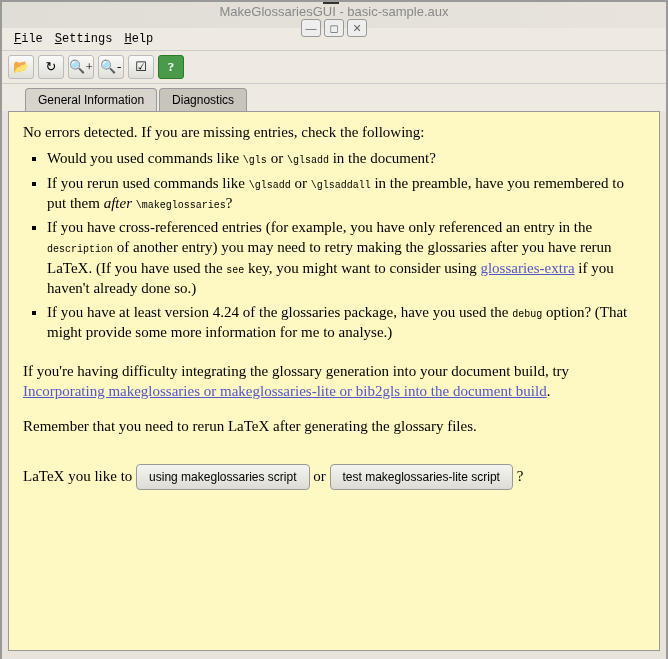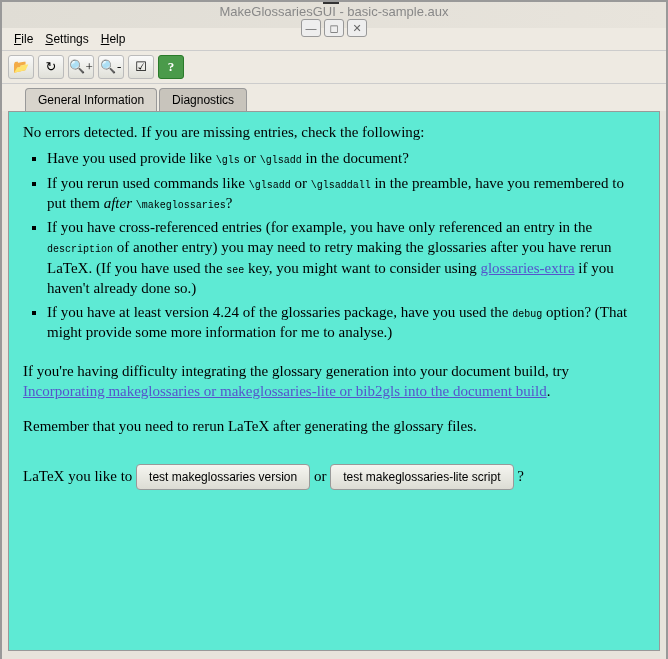--- a/index.html
+++ b/index.html
@@ -38,21 +38,21 @@
   border: 1px solid #999;
   background: #eee;
   border-radius: 3px;
   display: flex; align-items: center; justify-content: center;
   font-size: 11px; color: #666;
   cursor: pointer;
 }
 .menubar {
   background: #eeeae2;
   padding: 2px 8px;
-  font-family: Liberation Sans, sans-serif;
+  font-family: Liberation Mono, monospace;
   font-size: 12px;
   display: flex;
   gap: 4px;
   border-bottom: 1px solid #ccc;
 }
 .menu-item { padding: 2px 4px; cursor: pointer; }
 .menu-item u { text-decoration: underline; }
 .toolbar {
   background: #eeeae2;
   padding: 4px 6px;
@@ -83,21 +83,21 @@
   border-bottom: none;
   background: #d8d4cc;
   margin-right: 2px;
   border-radius: 4px 4px 0 0;
   cursor: pointer;
 }
 .tab.active {
   background: #c8c4bc;
 }
 .content {
-  background: #5eead4;
+  background: #fef9c3;
   border: 1px solid #999;
   margin: 0 6px 12px 6px;
   padding: 10px 14px;
   min-height: 540px;
   font-size: 15px;
   line-height: 1.35;
 }
 .content ul { margin: 6px 0 18px 24px; padding: 0; }
 .content li { margin-bottom: 4px; list-style: square; }
 code { font-family: "Courier New", monospace; font-size: 10px; }
@@ -146,40 +146,40 @@
 
   <div class="tabstrip">
     <div class="tab">General Information</div>
     <div class="tab active">Diagnostics</div>
   </div>
 
   <div class="content">
     <div>No errors detected. If you are missing entries, check the following:</div>
     <ul>
       <li>
-        <span>Have you used provide like </span><code>\gls</code><span> or </span><code>\glsadd</code><span> in the document?</span>
+        <span>Would you used commands like </span><code>\gls</code><span> or </span><code>\glsadd</code><span> in the document?</span>
       </li>
       <li>
         <span>If you rerun used commands like </span><code>\glsadd</code><span> or </span><code>\glsaddall</code><span> in the preamble, have you remembered to put them </span><i>after</i><span> </span><code>\makeglossaries</code><span>?</span>
       </li>
       <li>
         <span>If you have cross-referenced entries (for example, you have only referenced an entry in the </span><code>description</code><span> of another entry) you may need to retry making the glossaries after you have rerun LaTeX. (If you have used the </span><code>see</code><span> key, you might want to consider using </span><span class="link">glossaries-extra</span><span> if you haven't already done so.)</span>
       </li>
       <li>
         <span>If you have at least version 4.24 of the glossaries package, have you used the </span><code>debug</code><span> option? (That might provide some more information for me to analyse.)</span>
       </li>
     </ul>
 
     <p>
       <span>If you're having difficulty integrating the glossary generation into your document build, try </span><span class="link">Incorporating makeglossaries or makeglossaries-lite or bib2gls into the document build</span><span>.</span>
     </p>
 
     <p>Remember that you need to rerun LaTeX after generating the glossary files.</p>
 
     <div class="bottom-row">
       <span>LaTeX you like to </span>
-      <span class="btn-inline">test makeglossaries version</span>
+      <span class="btn-inline">using makeglossaries script</span>
       <span> or </span>
       <span class="btn-inline">test makeglossaries-lite script</span>
       <span>?</span>
     </div>
   </div>
 </div>
 
 </body></html>

